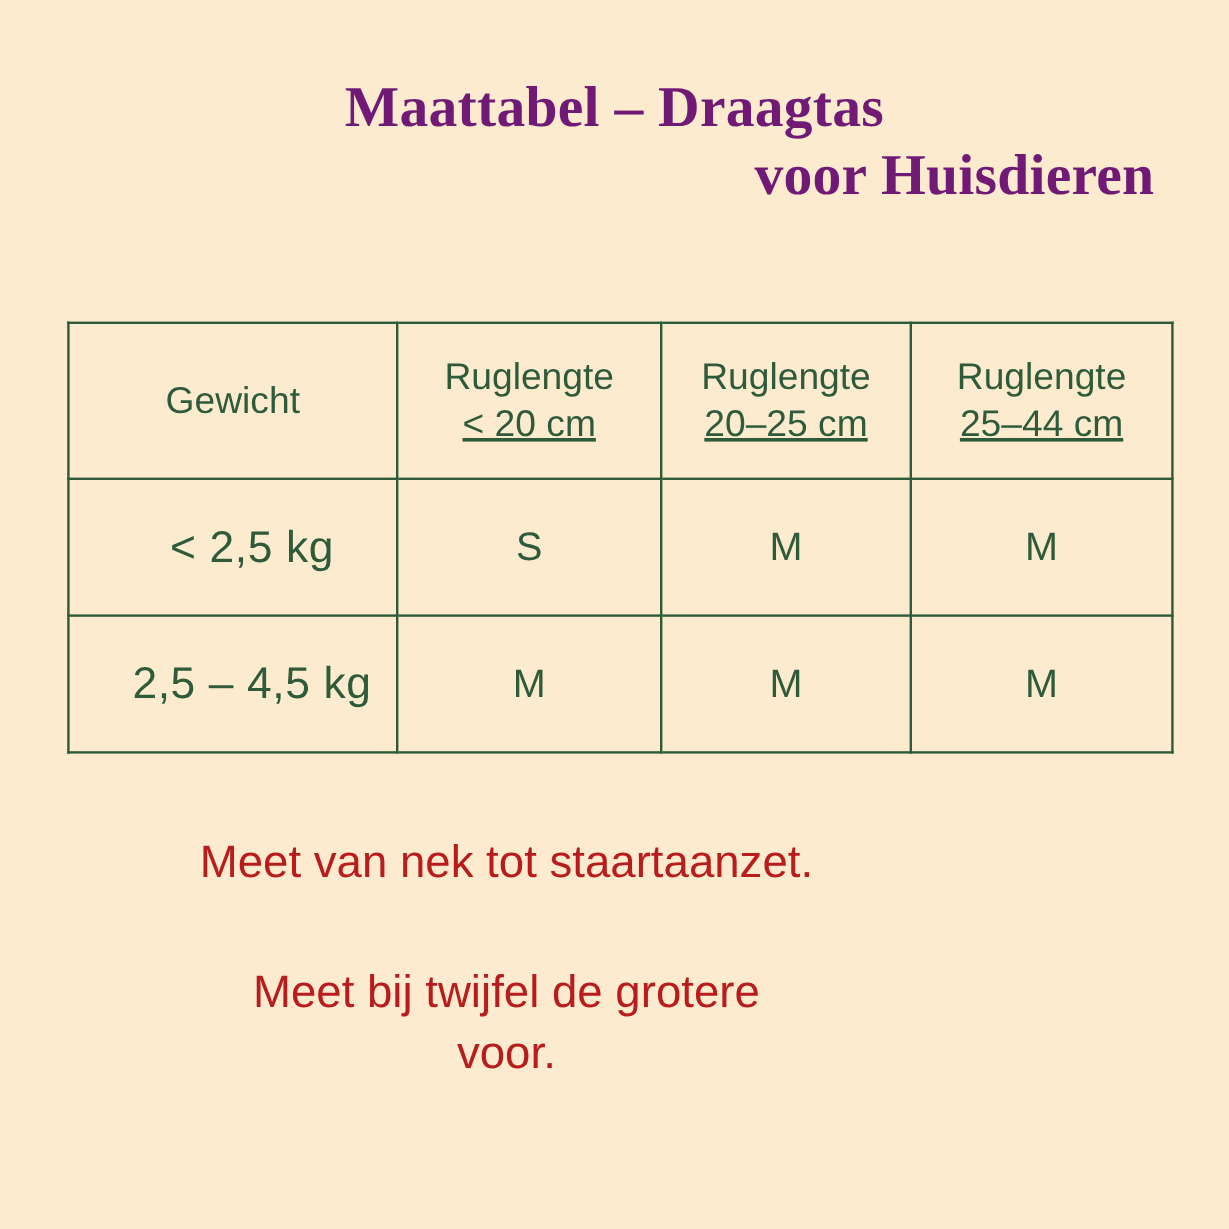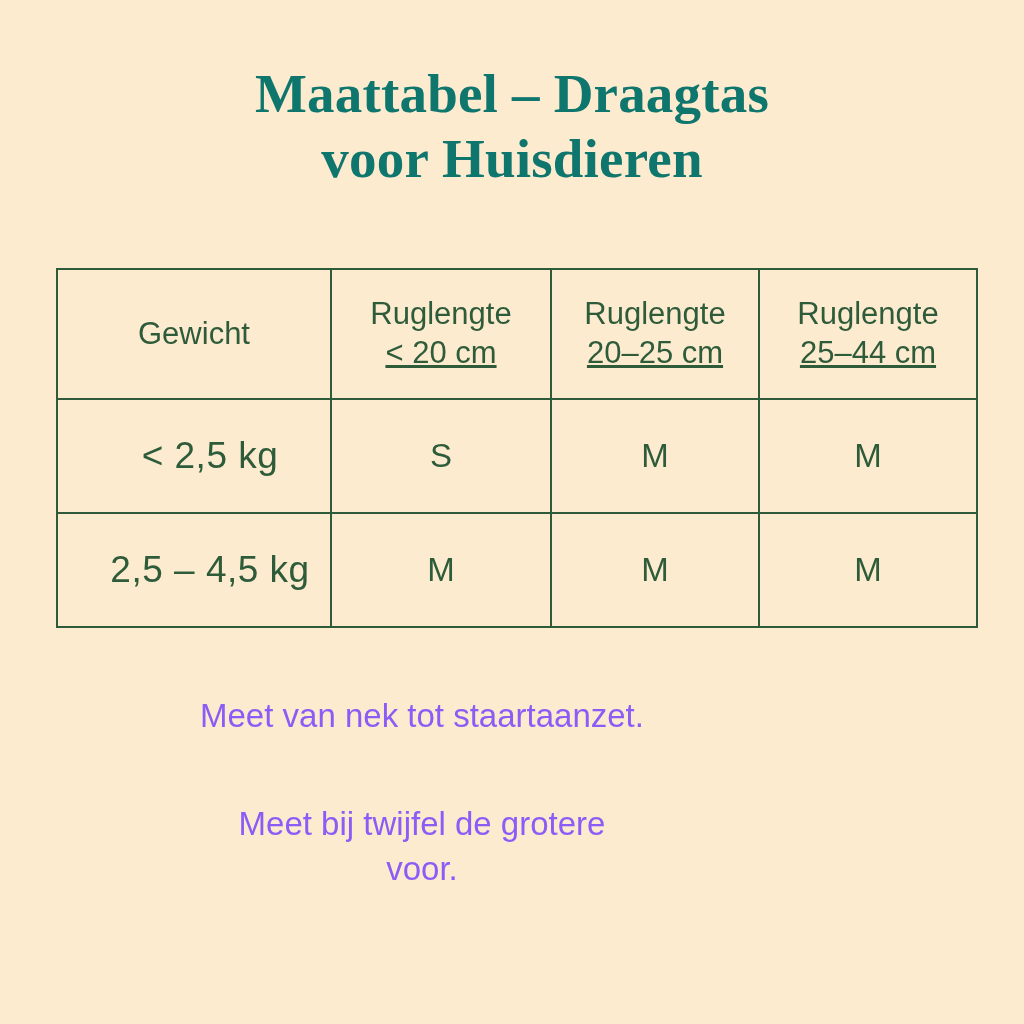--- a/index.html
+++ b/index.html
@@ -16,31 +16,32 @@
   }
   .page {
     position: relative;
     width: 1024px;
     height: 1024px;
     box-sizing: border-box;
   }
   .title {
     font-family: "Liberation Serif", serif;
     font-weight: bold;
-    font-size: 55px;
+    font-size: 48px;
     line-height: 1.18;
     text-align: center;
-    color: #0f766e;
+    color: #701a75;
     letter-spacing: 0.2px;
     padding-top: 62px;
     margin: 0 auto;
     width: 900px;
   }
   .title .line2 {
     display: block;
+    text-align: right;
   }
   .table-wrap {
     position: absolute;
     left: 56px;
     top: 268px;
     width: 912px;
   }
   table.size-table {
     border-collapse: collapse;
     width: 912px;
@@ -75,22 +76,22 @@
   tbody td.weight-cell {
     font-size: 37px;
     letter-spacing: 0.5px;
     padding-left: 32px;
   }
   .note {
     position: absolute;
     left: 0;
     width: 844px;
     text-align: center;
-    color: #8b5cf6;
-    font-size: 33px;
+    color: #b91c1c;
+    font-size: 38px;
     line-height: 1.35;
   }
   .note-1 { top: 694px; }
   .note-2 { top: 802px; }
   .note-2 .n2-line { display: block; }
 </style>
 </head>
 <body>
 
 <div class="page">

